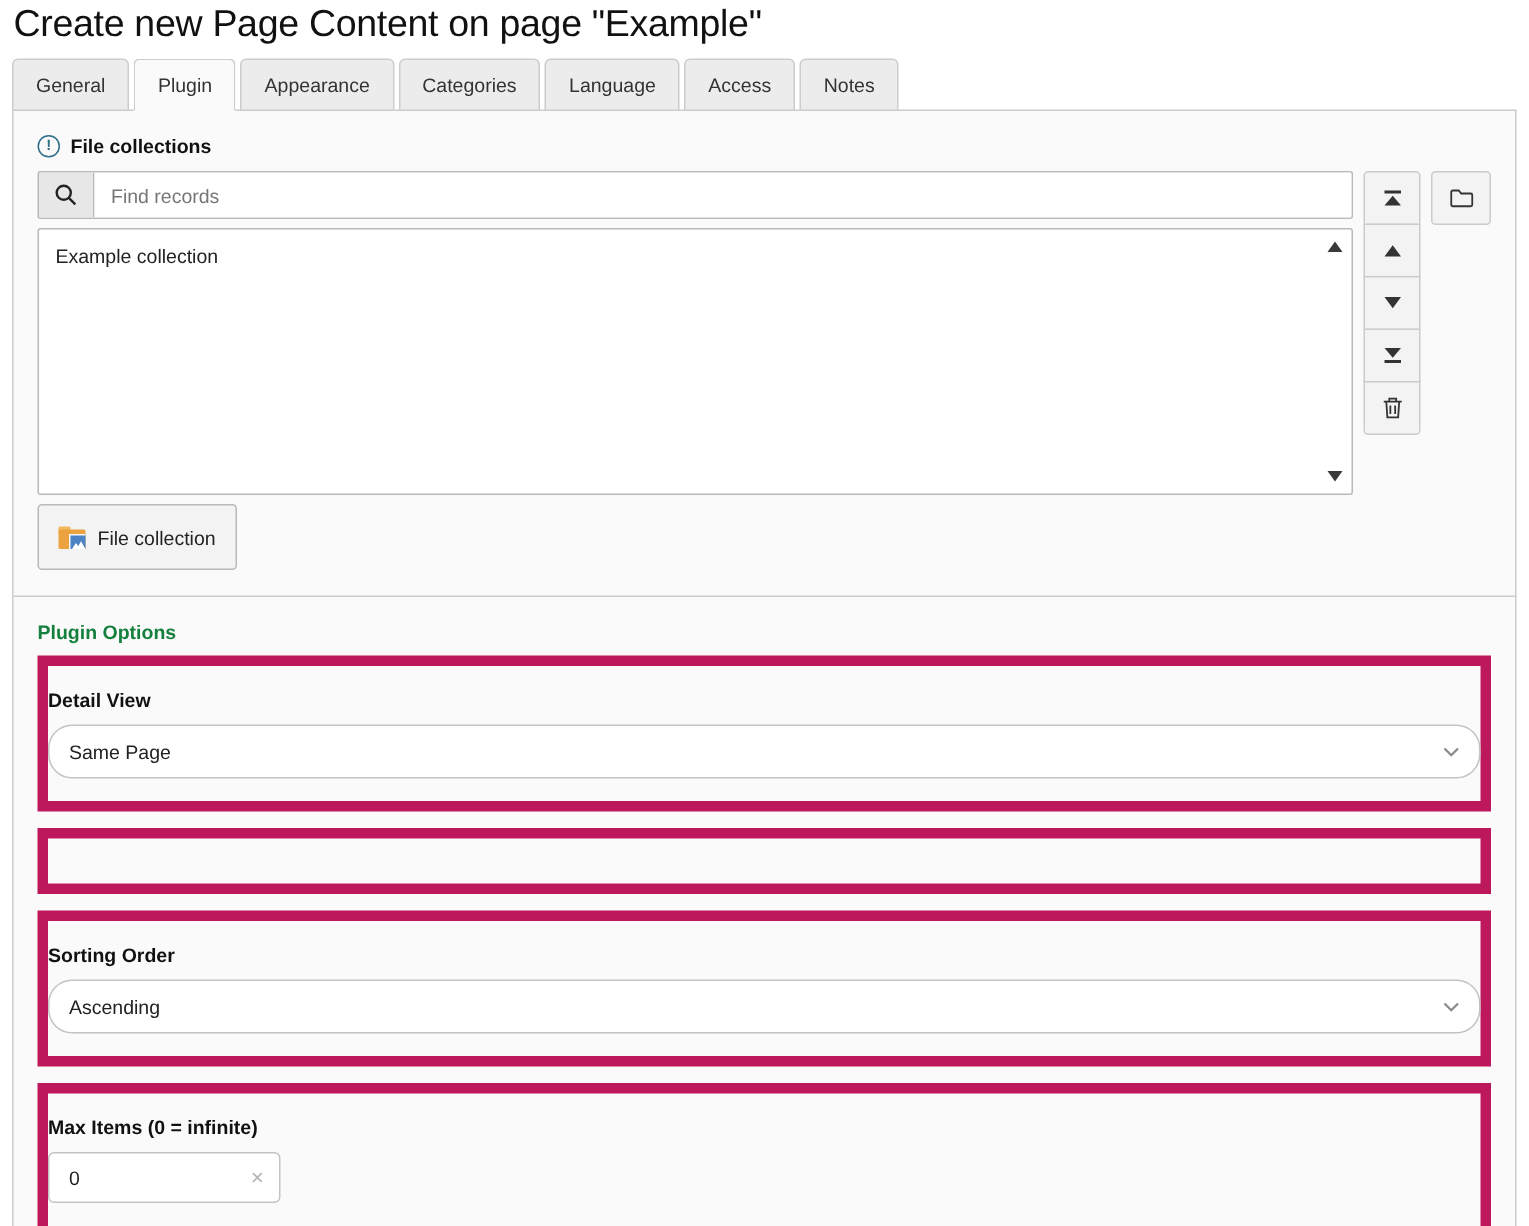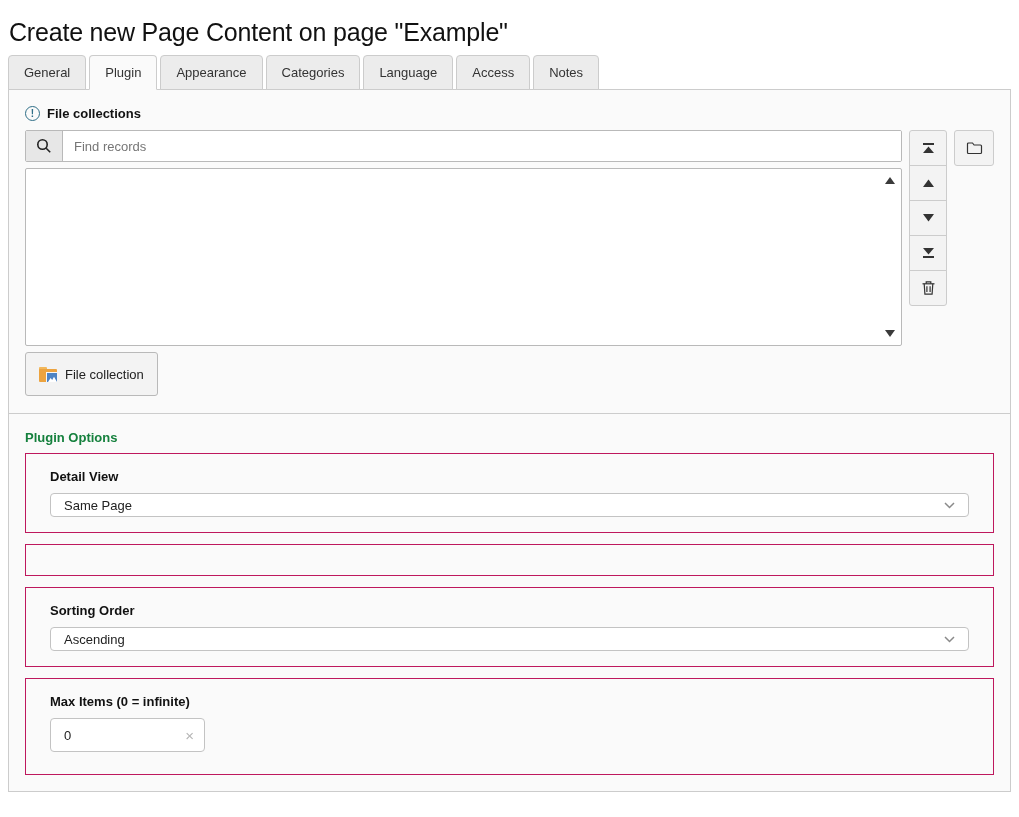--- a/index.html
+++ b/index.html
@@ -2,21 +2,21 @@
 <html><head>
 <meta charset="utf-8">
 <style>
   * { box-sizing: border-box; margin: 0; padding: 0; }
   html, body { background: #fff; }
   body { font-family: "Liberation Sans", "DejaVu Sans", sans-serif; color: #222; }
   .page { width: 1019px; min-height: 817px; background: #fff; position: relative; }
 
   
   .page-title {
-    padding: 16px 8px 0 9px;
+    padding: 0 8px 0 9px;
     font-size: 25px;
     font-weight: 400;
     color: #111;
     line-height: 32px;
     letter-spacing: -0.2px;
   }
 
   
   .tabs {
     display: flex;
@@ -176,33 +176,33 @@
   .fc-icon .tab-part  { position: absolute; left: 0; top: 0; width: 8px; height: 5px; background: #f2b85c; border-radius: 1px; }
   .fc-icon .body-part { position: absolute; left: 0; top: 2px; width: 18px; height: 13px; background: #eca33f; border-radius: 1px; }
   .fc-icon .badge     { position: absolute; right: 0; bottom: 0; width: 11px; height: 10px; background: #4d83c4; border-left: 1px solid #f7f7f7; border-top: 1px solid #f7f7f7; display: flex; align-items: flex-end; justify-content: center; }
 
   
   .divider { border: none; border-top: 1px solid #ccc; margin: 17px -16px 16px; }
 
   
   .section-heading { font-size: 13px; font-weight: bold; color: #15803d; margin: 0 0 8px 0; }
   .field-panel {
-    border: 1px solid #be185d;
+    border: 7px solid #be185d;
     background: #fafafa;
-    padding: 15px 24px 15px;
+    padding: 15px 0 15px;
     margin-bottom: 11px;
   }
   .field-panel:last-child { margin-bottom: 0; padding-bottom: 22px; }
   .field-label { font-size: 13px; font-weight: bold; color: #111; margin-bottom: 9px; }
 
   .select-box {
-    height: 24px;
+    height: 36px;
     background: #fff;
     border: 1px solid #c3c3c3;
-    border-radius: 4px;
+    border-radius: 16px;
     display: flex;
     align-items: center;
     justify-content: space-between;
     padding: 0 13px;
     font-size: 13px;
     color: #222;
     cursor: pointer;
   }
 
   .text-input-wrap {
@@ -268,20 +268,21 @@
           <span class="search-addon">
             <svg width="16" height="16" viewBox="0 0 16 16" fill="none" stroke="#222" stroke-width="1.6">
               <circle cx="6.5" cy="6.5" r="4.7"></circle>
               <line x1="10.2" y1="10.2" x2="14.2" y2="14.2"></line>
             </svg>
           </span>
           <input class="search-input" type="text" placeholder="Find records" style="">
         </div>
 
         <div class="listbox">
+          <div class="list-item">Example collection</div>
           <span class="scroll-arrow up"></span>
           <span class="scroll-arrow down"></span>
         </div>
       </div>
 
       <div class="btn-col">
         <button class="icon-btn">
           <svg width="13" height="12" viewBox="0 0 13 12" fill="#333">
             <rect x="1" y="1" width="11" height="2"></rect>
             <path d="M6.5 4.5 L12 11 H1 Z"></path>

